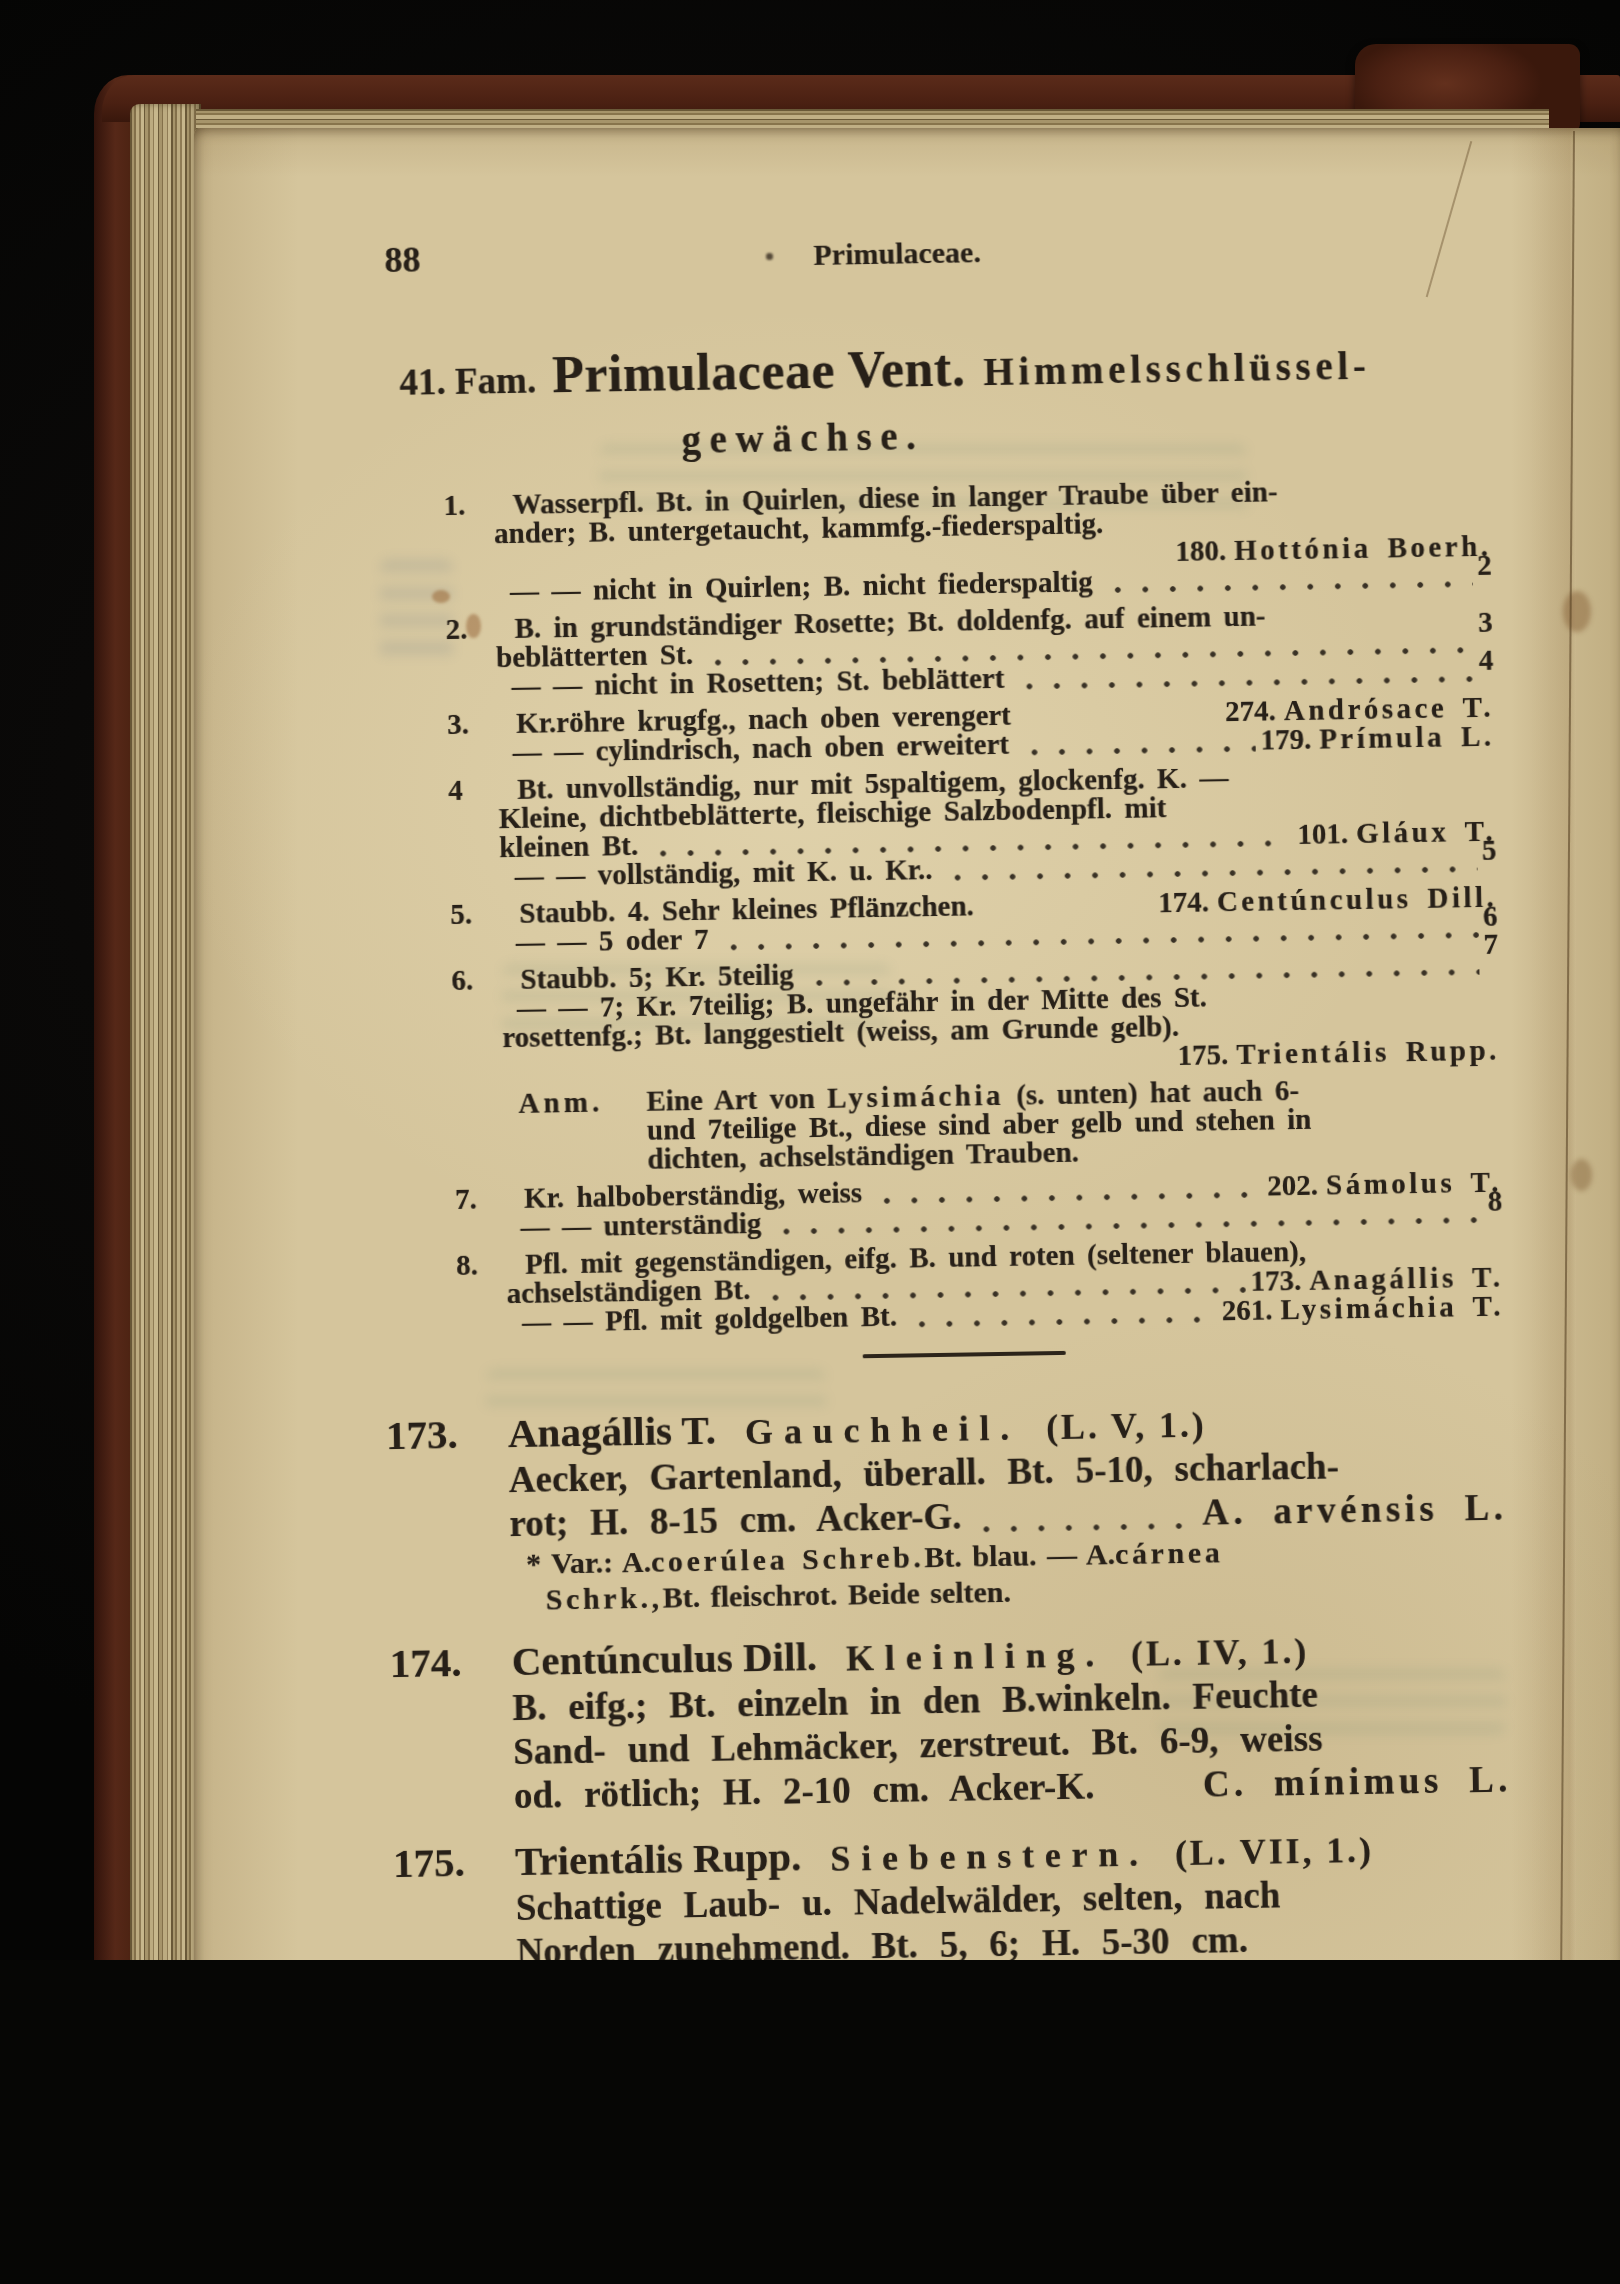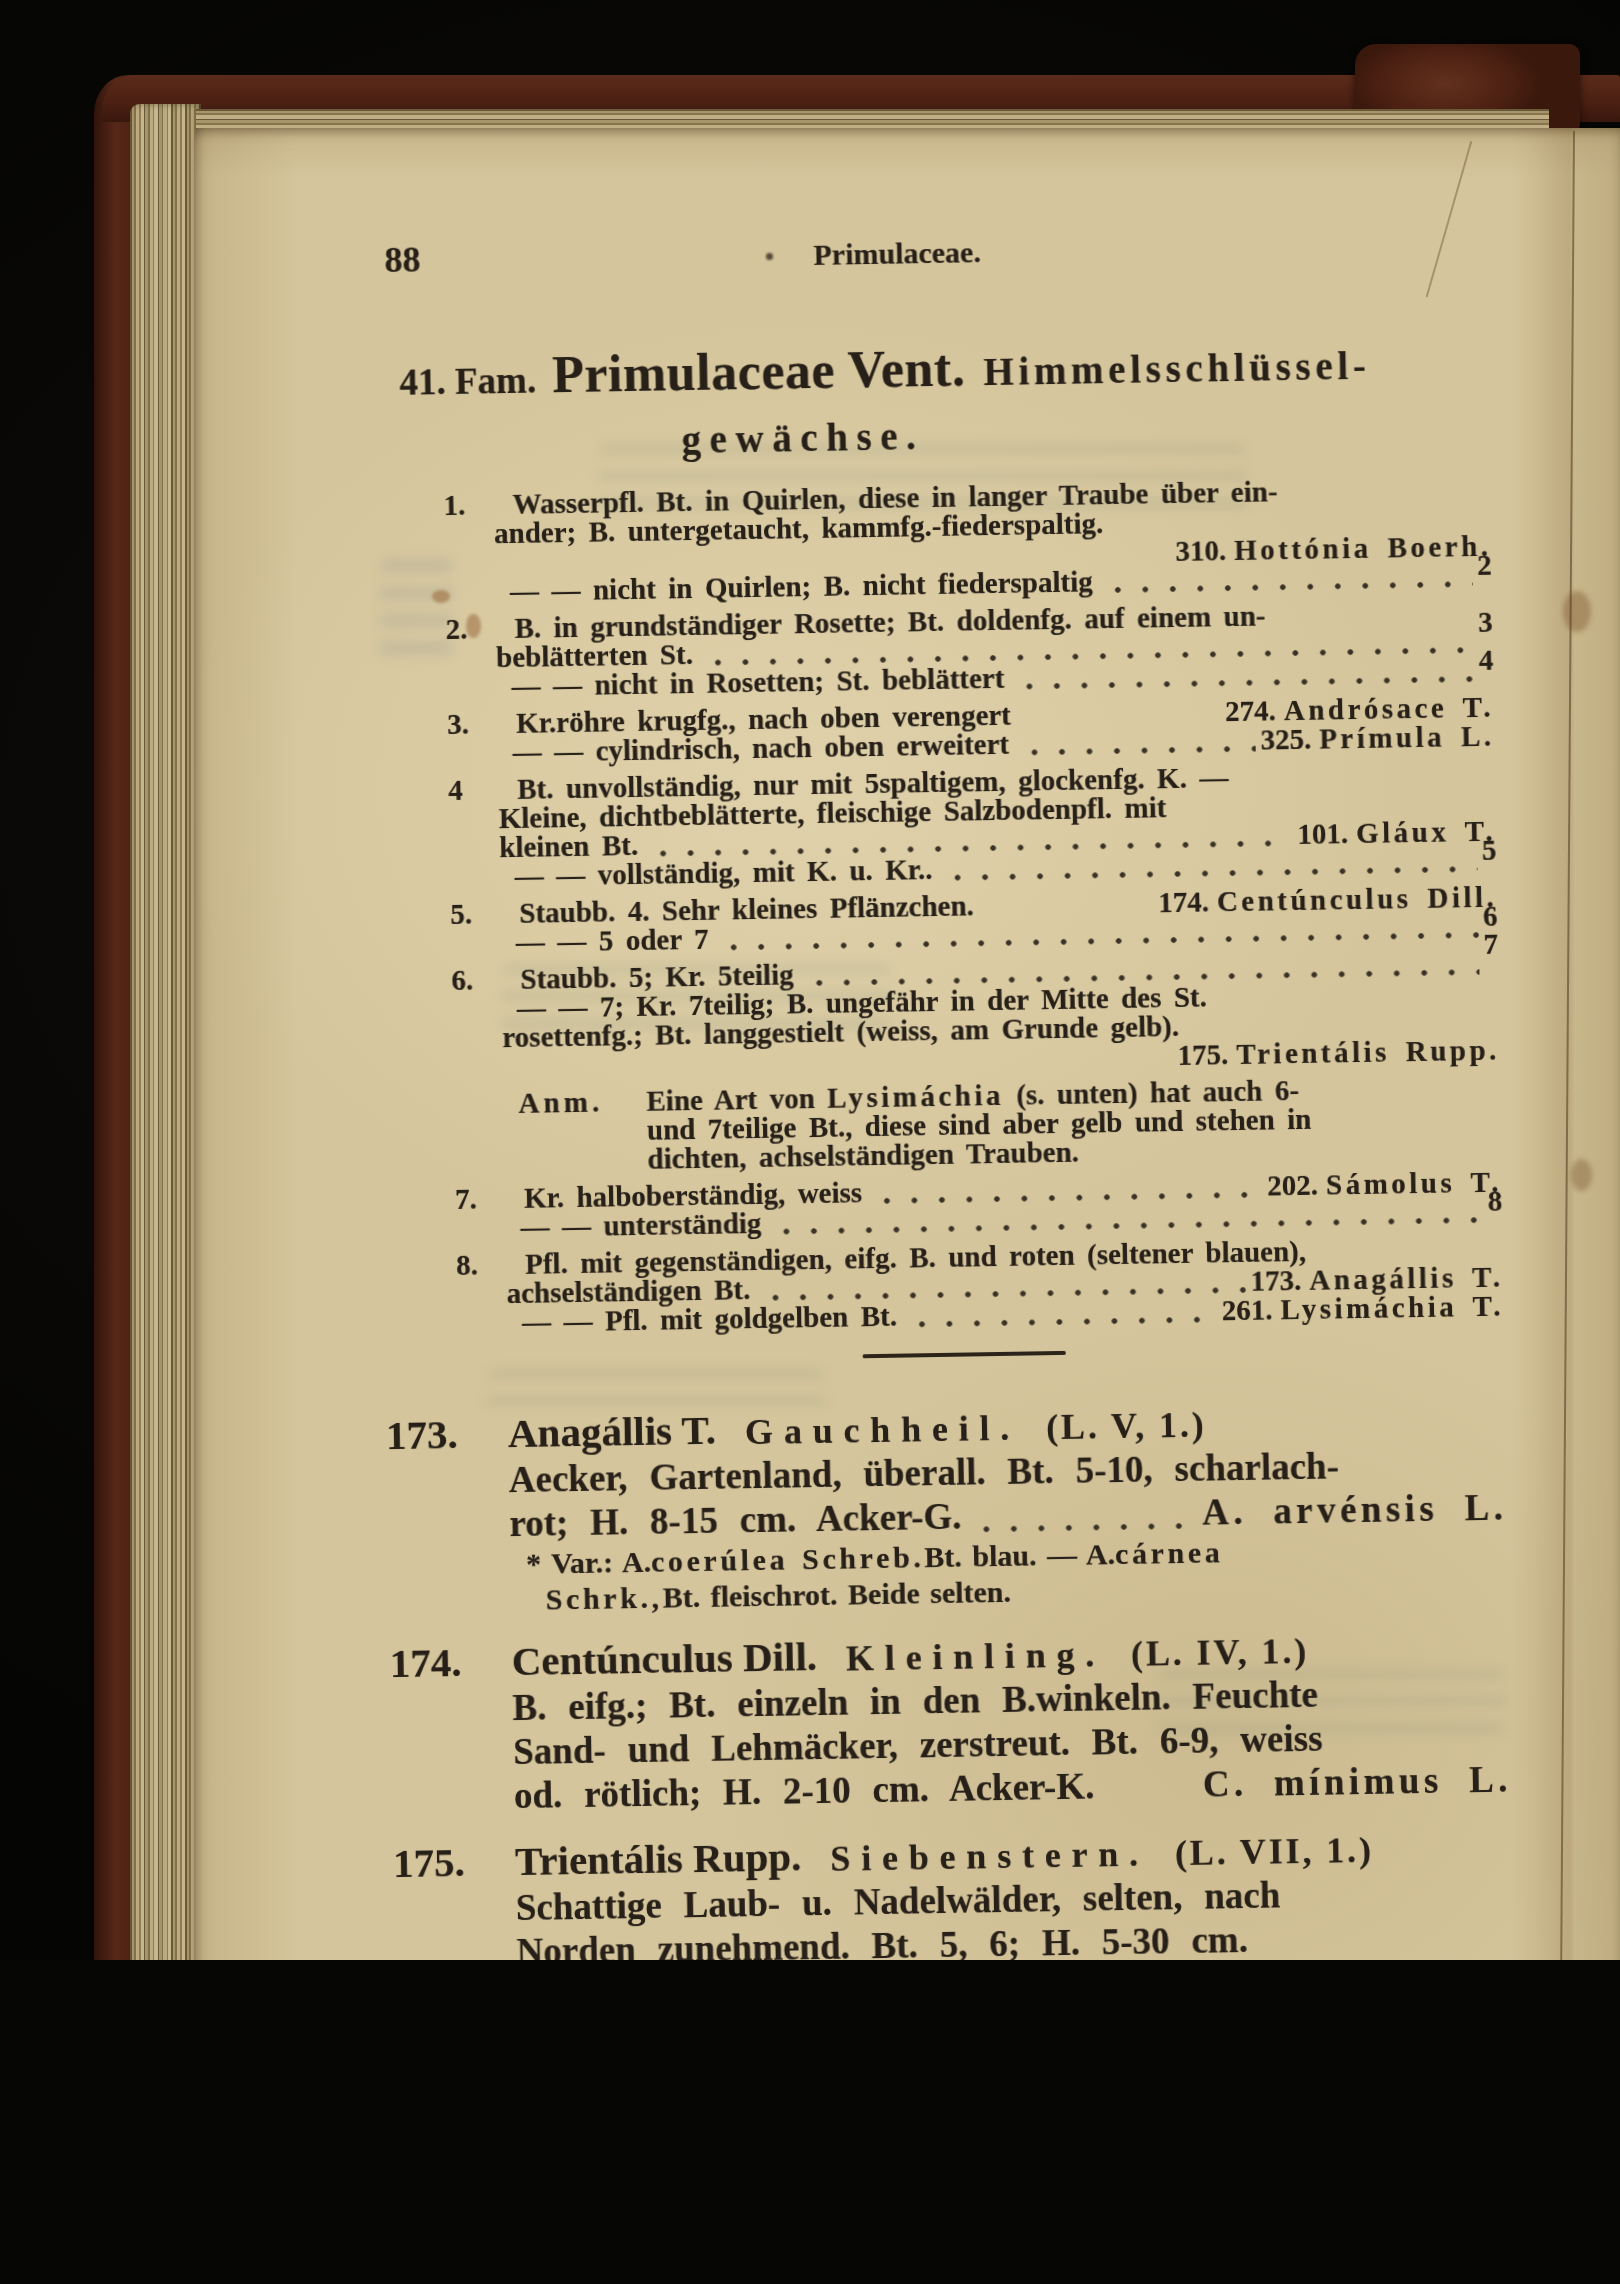--- a/index.html
+++ b/index.html
@@ -140,21 +140,21 @@
           <div class="krow first">
             <span class="knum">1.</span>
             <span class="ktext">Wasserpfl. Bt. in Quirlen, diese in langer Traube über ein-</span>
           </div>
           <div class="krow cont">
             <span class="ktext">ander; B. untergetaucht, kammfg.-fiederspaltig.</span>
           </div>
           <div class="krow cont">
             <span class="ktext"></span>
             <span class="lead"></span>
-            <span class="refnum">310.</span>
+            <span class="refnum">180.</span>
             <span class="refname sp">Hottónia Boerh.</span>
           </div>
           <div class="krow dash gap">
             <span class="ktext">— — nicht in Quirlen; B. nicht fiederspaltig</span>
             <span class="lead dots"></span>
             <span class="refplain r1">2</span>
           </div>
           <div class="krow first">
             <span class="knum">2.</span>
             <span class="ktext">B. in grundständiger Rosette; Bt. doldenfg. auf einem un-</span>
@@ -172,21 +172,21 @@
           <div class="krow first">
             <span class="knum">3.</span>
             <span class="ktext">Kr.röhre krugfg., nach oben verengert</span>
             <span class="lead"></span>
             <span class="refnum">274.</span>
             <span class="refname sp">Andrósace T.</span>
           </div>
           <div class="krow dash gap">
             <span class="ktext">— — cylindrisch, nach oben erweitert</span>
             <span class="lead dots"></span>
-            <span class="refnum">325.</span>
+            <span class="refnum">179.</span>
             <span class="refname sp">Prímula L.</span>
           </div>
           <div class="krow first">
             <span class="knum">4</span>
             <span class="ktext">Bt. unvollständig, nur mit 5spaltigem, glockenfg. K. —</span>
           </div>
           <div class="krow cont">
             <span class="ktext">Kleine, dichtbeblätterte, fleischige Salzbodenpfl. mit</span>
           </div>
           <div class="krow cont">

